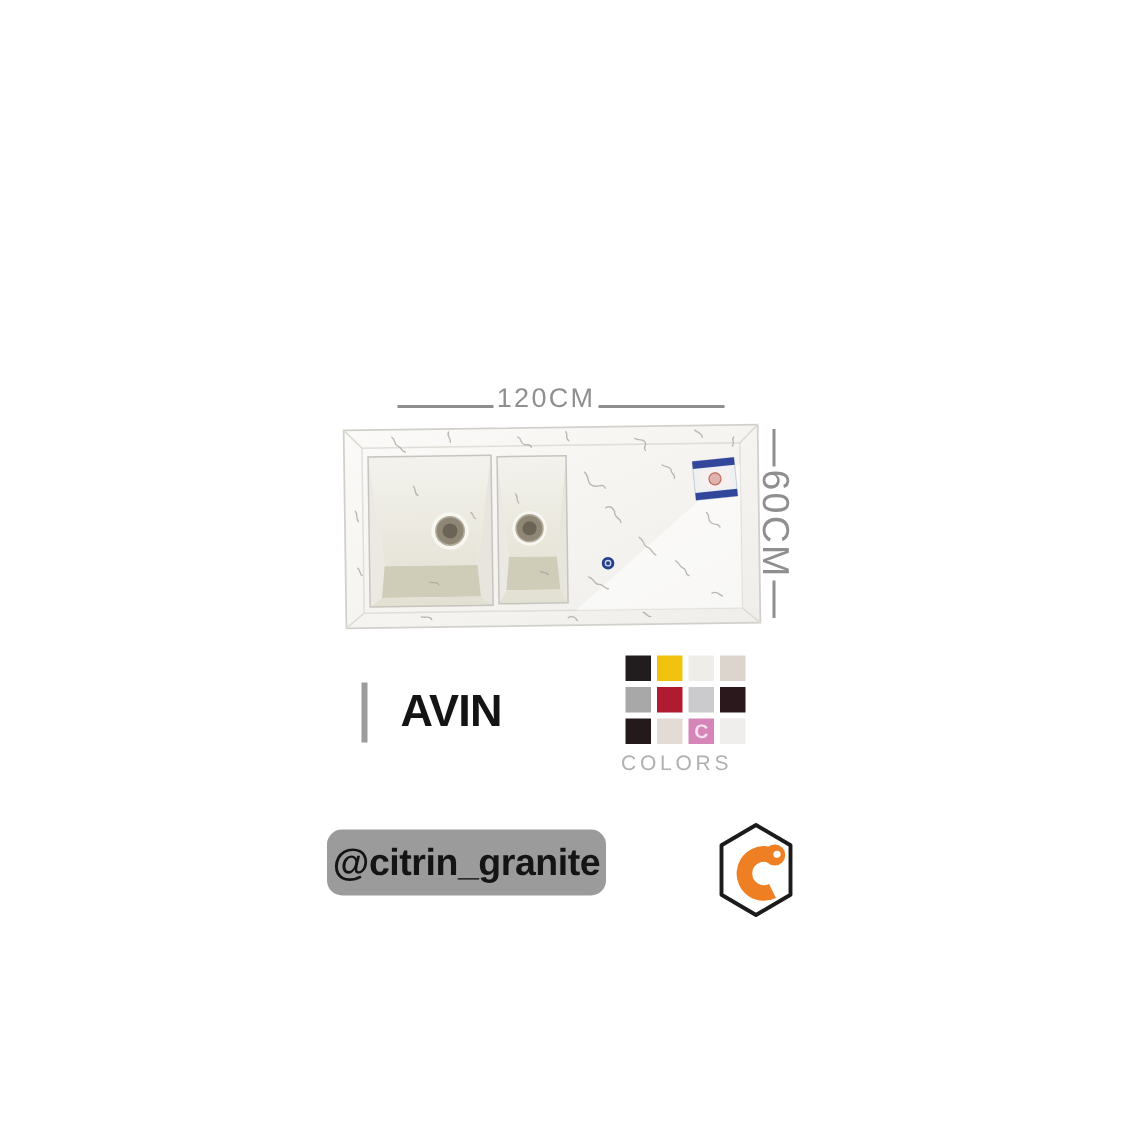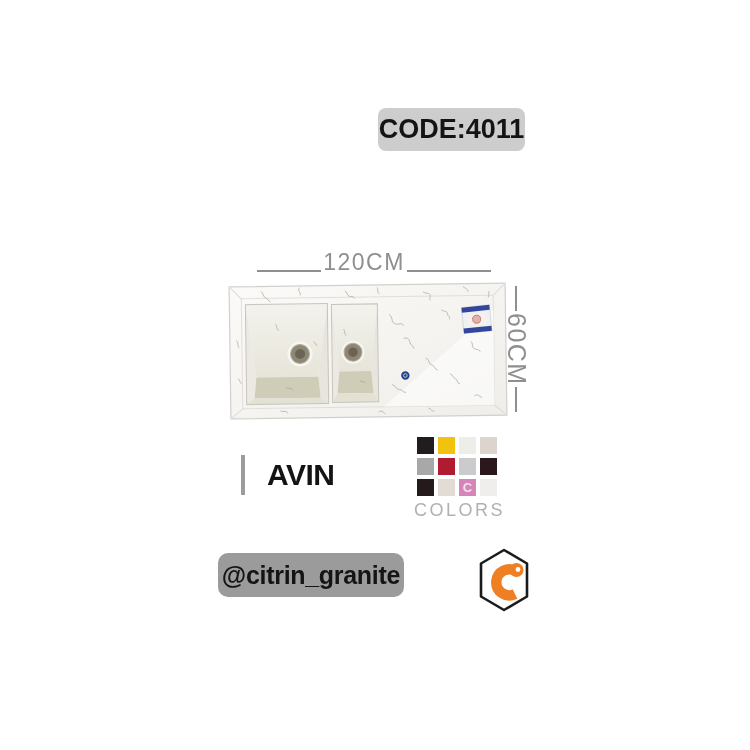--- a/index.html
+++ b/index.html
@@ -24,21 +24,21 @@
   }
   
   .dim-top{
     position:absolute;left:247px;top:246px;width:254px;height:28px;
     display:flex;align-items:flex-end;justify-content:center;
   }
   .dim-line-h{height:2px;background:var(--dimension-color);margin-bottom:2px;}
   .dim-line-h.l{width:64px;}
   .dim-line-h.r{width:84px;}
   .dim-text{
-    font-size:23px;font-weight:300;color:var(--dimension-color);
+    font-size:18px;font-weight:300;color:var(--dimension-color);
     letter-spacing:1.5px;line-height:1;padding:0 2px;
   }
   
   .dim-right{
     position:absolute;left:502px;top:286px;width:28px;height:126px;
     display:flex;flex-direction:column;align-items:center;
   }
   .dim-line-v{width:2px;height:26px;background:var(--dimension-color);}
   .dim-text-v{
     writing-mode:vertical-rl;font-size:25px;font-weight:300;
@@ -62,41 +62,40 @@
     position:absolute;left:417px;top:437px;width:81px;
     display:grid;grid-template-columns:repeat(4,17px);grid-auto-rows:17px;gap:4px;
   }
   .swatch{width:17px;height:17px;position:relative;}
   .swatch .wm{
     position:absolute;inset:0;display:flex;align-items:center;justify-content:center;
     color:rgba(255,255,255,0.75);font-size:13px;font-weight:bold;
   }
   .colors-title{
     position:absolute;left:414px;top:500px;
-    font-size:18px;font-weight:300;color:var(--colors-title-color);letter-spacing:2.5px;
+    font-size:14px;font-weight:300;color:var(--colors-title-color);letter-spacing:2.5px;
   }
   
   .handle-badge{
     position:absolute;left:218px;top:553px;width:186px;height:44px;
     background:var(--handle-bg);
     display:flex;align-items:center;justify-content:center;
     font-size:25px;font-weight:bold;color:var(--text-black);letter-spacing:-0.3px;border-radius:10px;
   }
   .brand-logo{position:absolute;left:477px;top:547px;width:54px;height:66px;}
   .logo-hex{fill:#ffffff;stroke:#1b1b1b;stroke-width:2.6;stroke-linejoin:round;}
   .logo-arc{stroke:var(--logo-orange);fill:none;stroke-width:10.5;}
   .logo-curl{fill:var(--logo-orange);}
   .vein{stroke:#a6a39d;stroke-width:0.9;fill:none;opacity:0.75;stroke-linecap:round;}
 </style>
 </head>
 <body>
 
 <div class="canvas">
 
-  <div class="code-badge">CODE:4011</div>
 
   <div class="dim-top">
     <div class="dim-line-h l"></div>
     <div class="dim-text">120CM</div>
     <div class="dim-line-h r"></div>
   </div>
 
   <div class="dim-right">
     <div class="dim-line-v"></div>
     <div class="dim-text-v">60CM</div>

